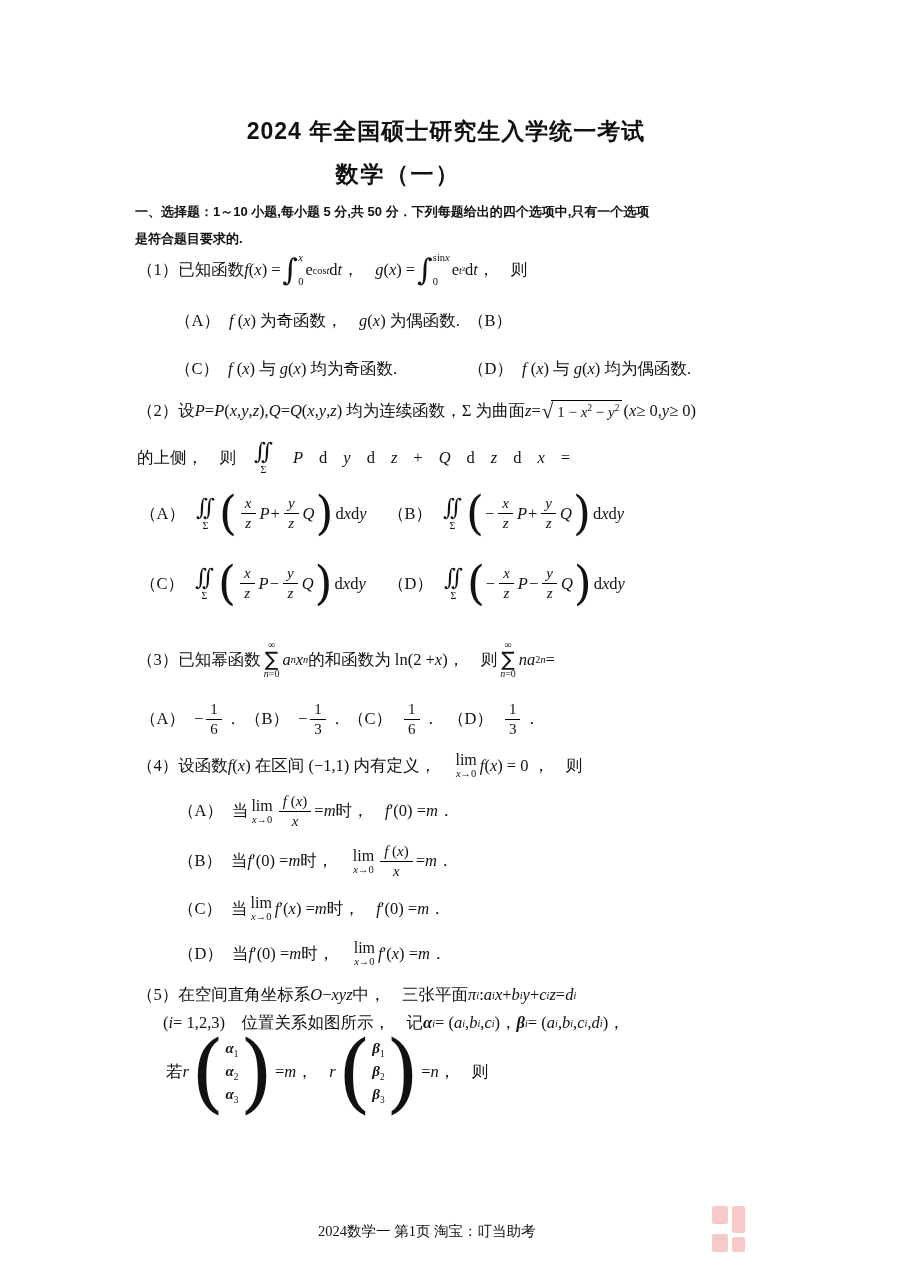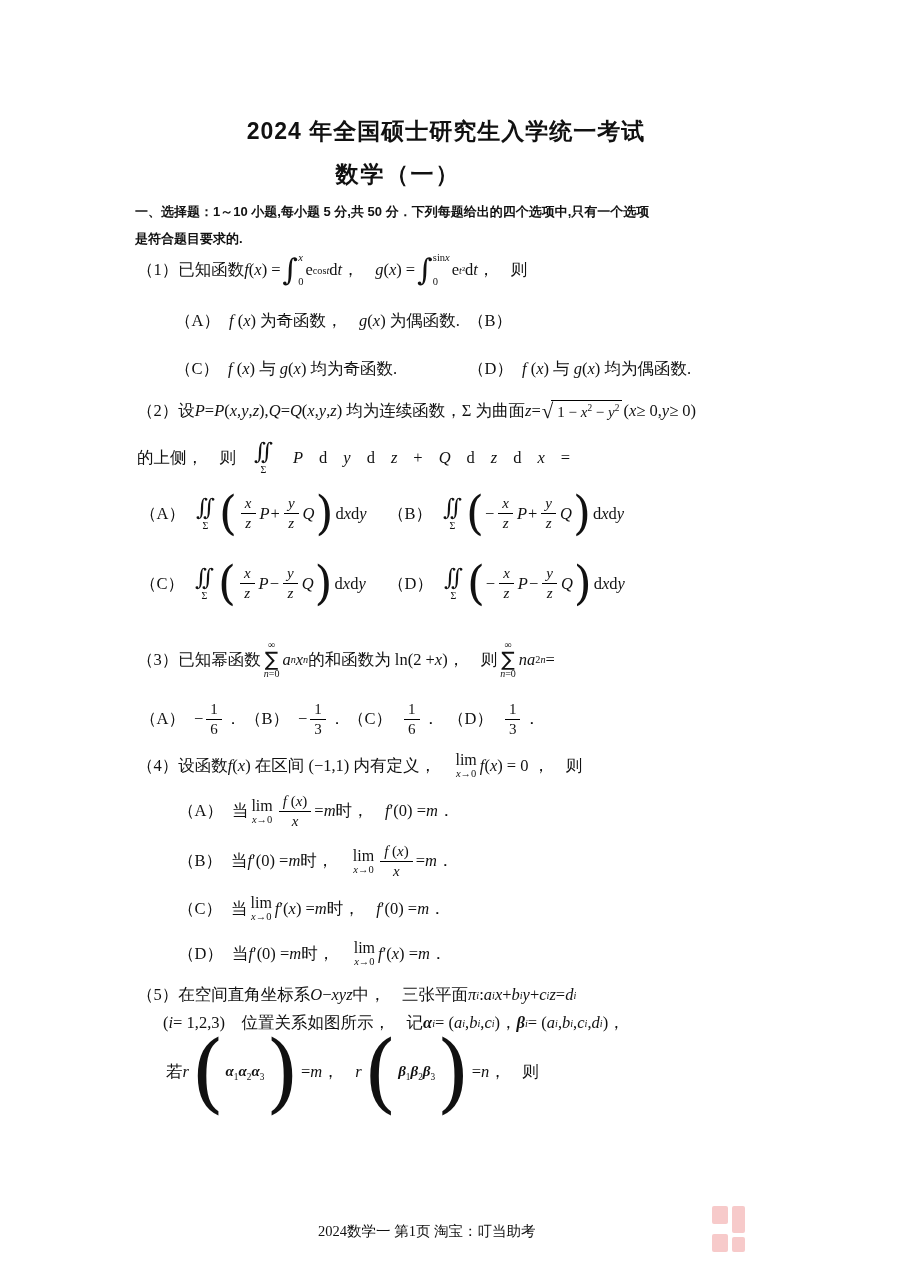--- a/index.html
+++ b/index.html
@@ -39,21 +39,21 @@
   .frac .fd{font-size:15px;}
   
   .sqrt{display:inline-flex;vertical-align:middle;align-items:flex-start;margin:0 1px;}
   .rs{font-size:21px;line-height:1.05;}
   .rb{border-top:1.2px solid #000;font-size:15px;padding:2px 3px 0 6px;margin-left:-2px;margin-top:0;}
   
   .bp{font-size:46px;line-height:0.85;font-weight:300;font-family:"DejaVu Serif",serif;}
   .bp3{font-size:86px;line-height:0.8;font-weight:300;font-family:"DejaVu Serif",serif;}
   .mrow{display:inline-flex;align-items:center;gap:1px;padding:0 1px;}
   .matv{display:inline-flex;align-items:center;margin:0 2px;}
-  .mc{display:inline-flex;flex-direction:row;align-items:center;row-gap:4px;font-size:15px;margin:0 1px;}
+  .mc{display:inline-flex;flex-direction:column;align-items:center;row-gap:4px;font-size:15px;margin:0 1px;}
   .tail{margin-left:2px;}
   .footer{top:1222px;left:318px;font-size:14.5px;}
   
   .watermark{position:absolute;left:712px;top:1203px;display:flex;align-items:flex-start;gap:11px;}
   .wm-logo{position:relative;width:36px;height:48px;margin-top:3px;}
   .wm-logo span{position:absolute;border-radius:2px;}
   .wm-b1{left:0;top:0;width:16px;height:18px;}
   .wm-b2{left:20px;top:0;width:13px;height:27px;}
   .wm-b3{left:0;top:28px;width:16px;height:18px;}
   .wm-b4{left:20px;top:31px;width:13px;height:15px;}

